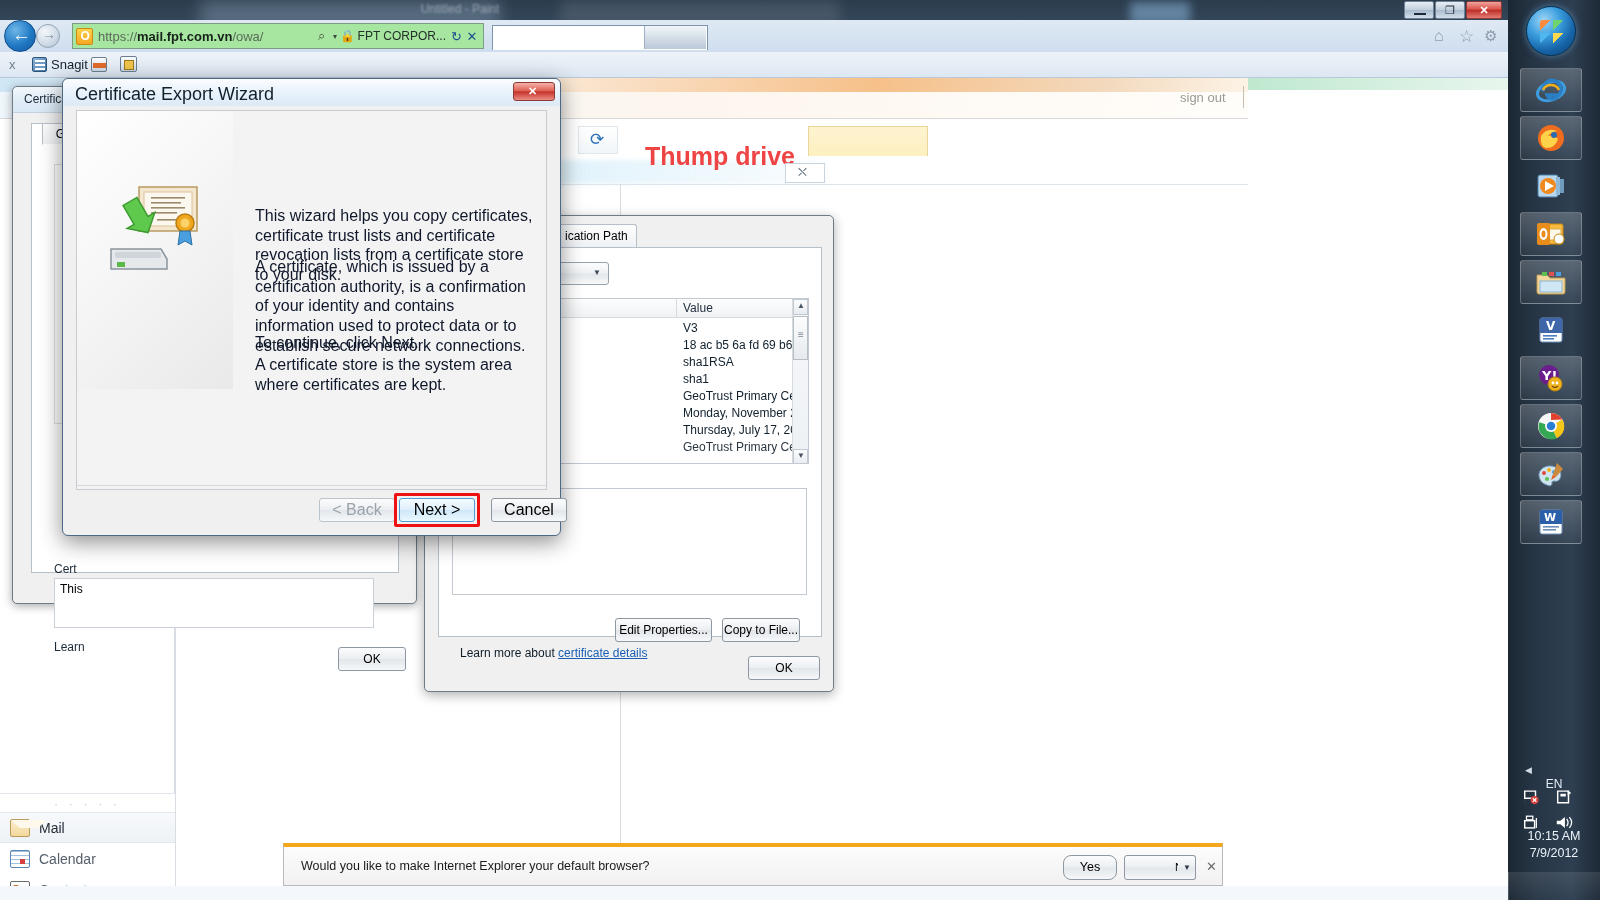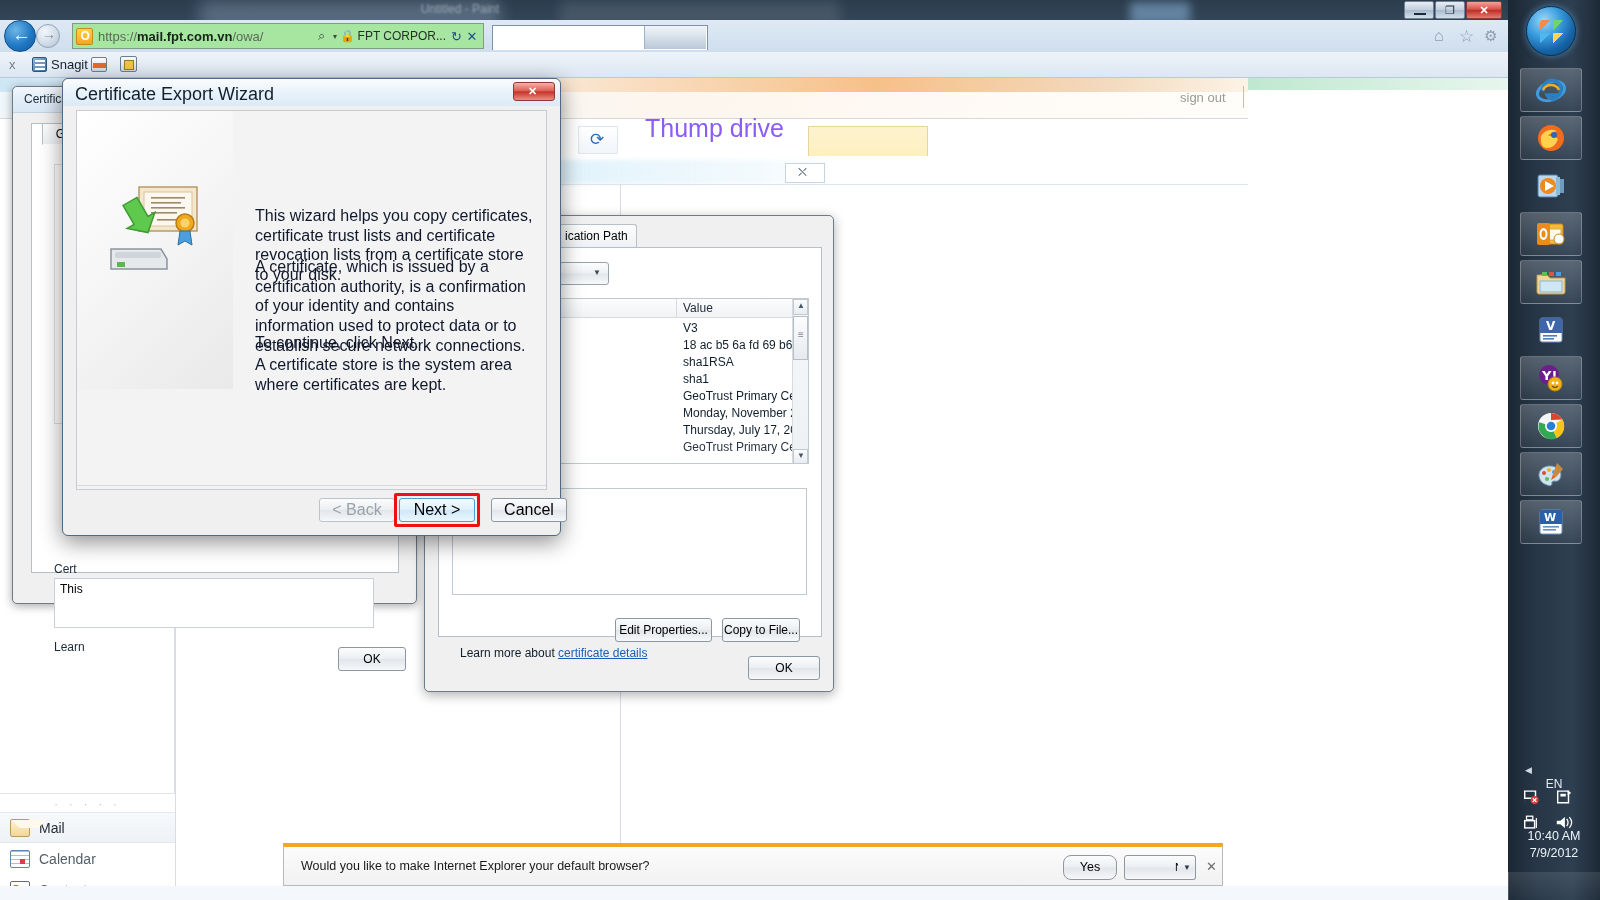--- a/index.html
+++ b/index.html
@@ -111,22 +111,22 @@
   #owa-banner-edge { position:absolute; left:0; top:40px; width:1248px; height:1px; background:#d8d8d8; }
 
   #owa-right-white { position:absolute; left:1248px; top:0; width:260px; height:808px; background:#fff; }
   #owa-right-grad { position:absolute; left:1248px; top:0; width:260px; height:12px;
     background:linear-gradient(90deg,#bfe8cf,#e8f6ee); }
 
   #toolrow { position:absolute; left:0; top:42px; width:1248px; height:40px; background:#fff; }
   #refresh-btn { position:absolute; left:578px; top:48px; width:40px; height:28px;
     background:linear-gradient(180deg,#fff,#f1f5f9); border:1px solid #dfe6ec; cursor:pointer; }
   #refresh-btn::after { content:"⟳"; position:absolute; left:11px; top:2px; font-size:17px; color:#2a6fb5; }
-  #thumpdrive { position:absolute; left:645px; top:36px; font-size:25px; color:#8b5cf6;
-    white-space:nowrap; }
+  #thumpdrive { position:absolute; left:645px; top:64px; font-size:25px; color:#ef4444;
+    white-space:nowrap;font-weight:bold; }
   #folderTab { position:absolute; left:808px; top:48px; width:120px; height:30px;
     background:linear-gradient(180deg,#fdf3cf,#fdf0c0); border:1px solid #e8d59a; border-bottom:none; }
   #closeTabBtn { position:absolute; left:785px; top:85px; width:40px; height:20px;
     background:#fff; border:1px solid #c9d4de; cursor:pointer; }
   #closeTabBtn::after { content:"⛌"; position:absolute; left:12px; top:1px; font-size:12px; color:#4a5a6a; }
   #tabline { position:absolute; left:0; top:106px; width:1248px; height:1px; background:#dde4ea; }
   #owa-lightblue { position:absolute; left:560px; top:82px; width:268px; height:24px;
     background:linear-gradient(90deg,rgba(200,232,248,.55),rgba(235,246,252,.25)); filter:blur(2px); }
 
   #owa-list-col { position:absolute; left:175px; top:106px; width:1px; height:722px; background:#d7dde3; }
@@ -663,17 +663,17 @@
     <rect x="3" y="7" width="11" height="8" fill="none" stroke="#fff" stroke-width="1.6"></rect>
     <rect x="5" y="2" width="7" height="4" fill="none" stroke="#fff" stroke-width="1.4"></rect>
     <path d="M16 4 v11" stroke="#fff" stroke-width="1.4"></path>
   </svg>
   <svg class="tray-ico" style="left:47px; top:814px" viewBox="0 0 20 18">
     <path d="M2 7 h4 l5 -4 v12 l-5 -4 H2 Z" fill="#fff"></path>
     <path d="M13 5 q3 4 0 8 M16 3 q5 6 0 12" fill="none" stroke="#fff" stroke-width="1.4"></path>
   </svg>
 
   <div id="tray-clock">
-    <div>10:40 AM</div>
+    <div>10:15 AM</div>
     <div>7/9/2012</div>
   </div>
   <div id="tray-showdesk"></div>
 </div>
 
 </body></html>

